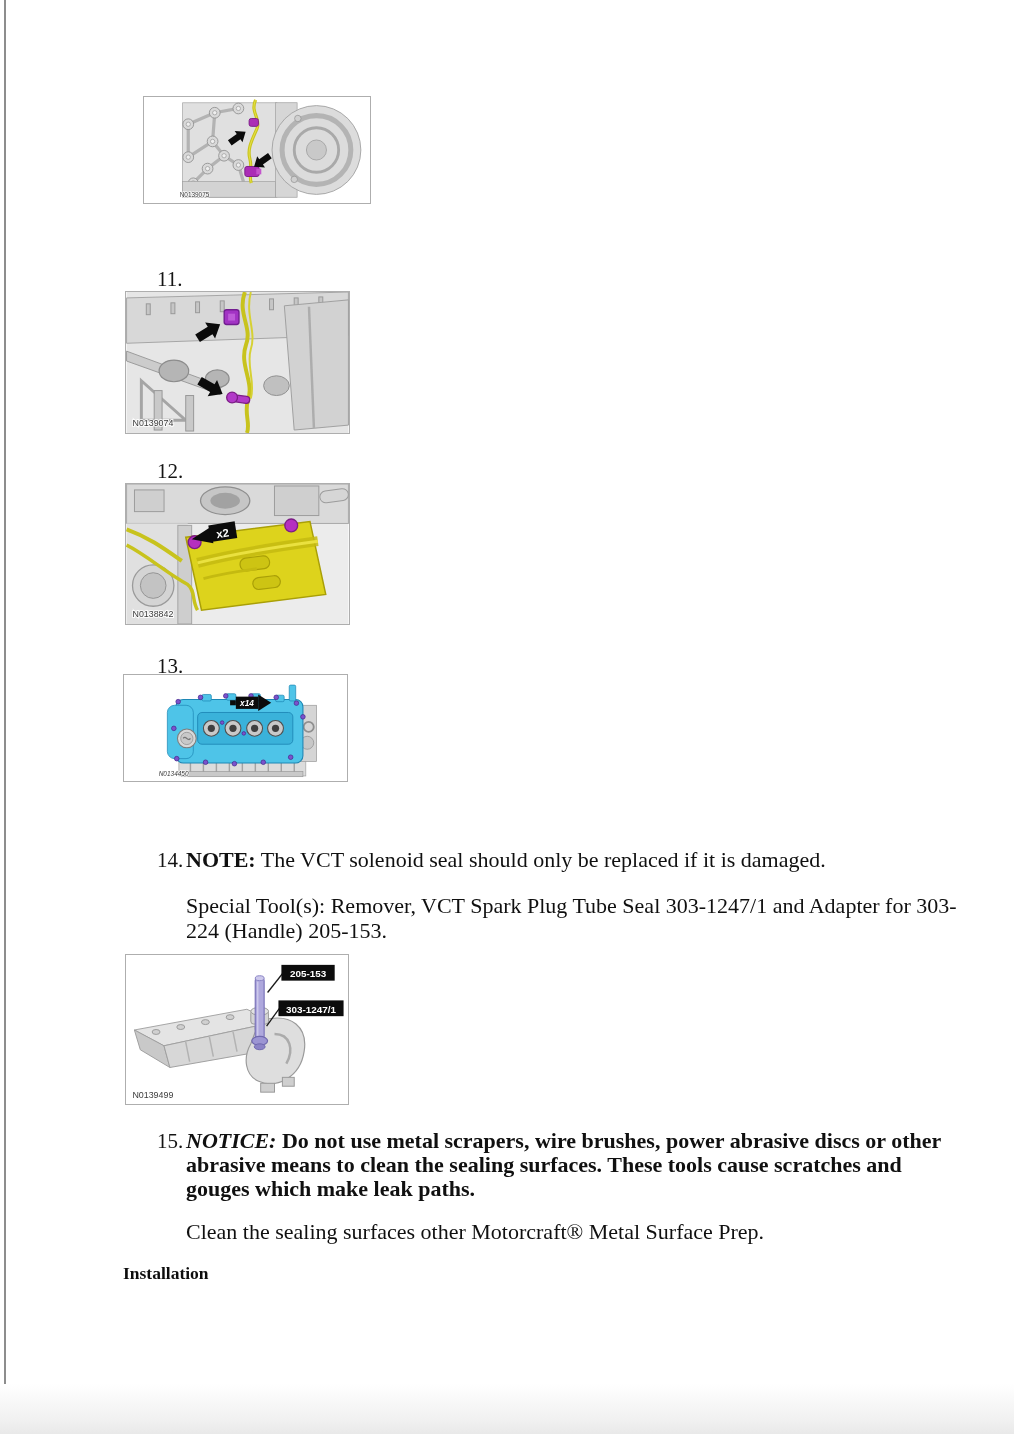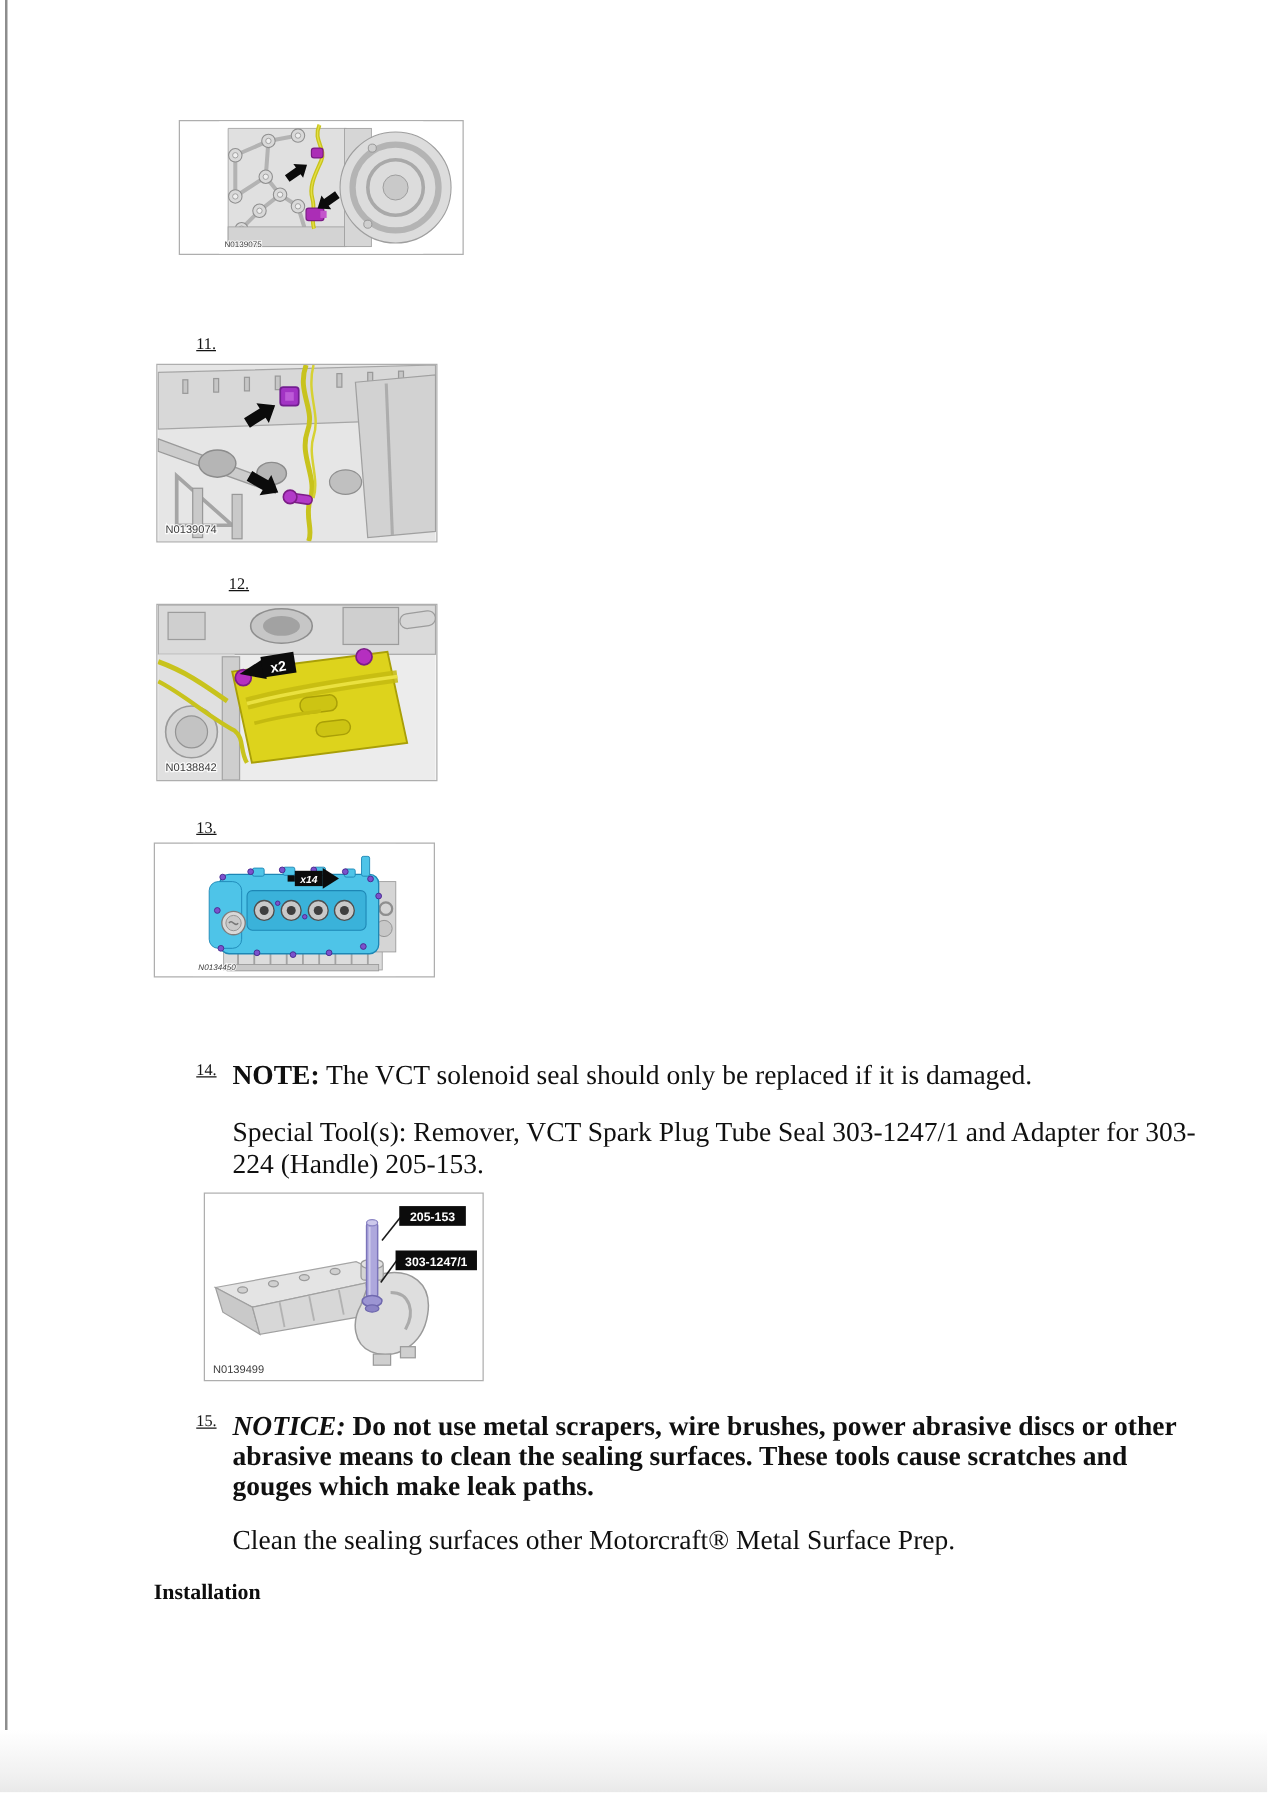--- a/index.html
+++ b/index.html
@@ -3,21 +3,21 @@
 <meta charset="utf-8">
 <style>
   html,body{margin:0;padding:0;background:#ffffff;}
   #page{position:relative;width:1014px;height:1434px;background:#ffffff;overflow:hidden;
         font-family:"Liberation Serif",serif;color:#101010;}
   .vline{position:absolute;left:4px;top:0;width:2px;height:1396px;background:#8d8d8d;}
   .footfade{position:absolute;left:0;top:1384px;width:1014px;height:50px;
             background:linear-gradient(180deg,#ffffff 0%,#f1f1f1 70%,#e9e9e9 100%);}
   .fig{position:absolute;border:1px solid #aeaeae;background:#ffffff;box-sizing:border-box;}
   .fig svg{display:block;width:100%;height:100%;}
-  .stepnum{position:absolute;font-size:13px;color:#141414;text-decoration:underline;}
+  .stepnum{position:absolute;font-size:21px;color:#141414;}
   .bodytxt{position:absolute;font-size:22px;line-height:24px;color:#101010;}
   .tools{line-height:25px;}
   .b{font-weight:bold;}
   .bi{font-weight:bold;font-style:italic;}
   .heading{position:absolute;font-size:17.5px;font-weight:bold;color:#0d0d0d;}
   .figid{font-family:"Liberation Sans",sans-serif;font-size:9px;fill:#3b3b3b;
          paint-order:stroke;stroke:rgba(255,255,255,.85);stroke-width:2px;}
   .callout-txt{font-family:"Liberation Sans",sans-serif;font-weight:bold;fill:#ffffff;}
 </style>
 </head>
@@ -133,21 +133,21 @@
       <g>
         <rect x="106" y="105" width="19" height="7" rx="3.5" fill="#b23ac8" stroke="#7c1d86" stroke-width="1.3" transform="rotate(8 115 108)"></rect>
         <circle cx="107" cy="107" r="5.5" fill="#b23ac8" stroke="#7c1d86" stroke-width="1.3"></circle>
       </g>
       <path d="M0,-4.5 L15,-4.5 L15,-9.5 L27,0 L15,9.5 L15,4.5 L0,4.5 Z" transform="translate(72,47) rotate(-32)" fill="#0b0b0b"></path>
       <path d="M0,-4.5 L15,-4.5 L15,-9.5 L27,0 L15,9.5 L15,4.5 L0,4.5 Z" transform="translate(74,90) rotate(30)" fill="#0b0b0b"></path>
       <text class="figid" x="6" y="136">N0139074</text>
     </svg>
   </div>
 
-  <div class="stepnum" style="left:157px;top:459px;margin-left:26px;">12.</div>
+  <div class="stepnum" style="left:157px;top:459px;">12.</div>
 
   <div class="fig" style="left:125px;top:483px;width:225px;height:142px;">
     <svg viewBox="0 0 225 142">
       <rect x="0" y="0" width="225" height="142" fill="#ececec"></rect>
       <g>
         <rect x="0" y="0" width="225" height="40" fill="#dadada" stroke="#a8a8a8"></rect>
         <ellipse cx="100" cy="17" rx="25" ry="14" fill="#c6c6c6" stroke="#8f8f8f" stroke-width="1.3"></ellipse>
         <ellipse cx="100" cy="17" rx="15" ry="8" fill="#a2a2a2"></ellipse>
         <rect x="150" y="2" width="45" height="30" fill="#cfcfcf" stroke="#9c9c9c"></rect>
         <rect x="196" y="6" width="29" height="12" rx="6" fill="#d6d6d6" stroke="#9c9c9c" transform="rotate(-8 210 12)"></rect>
@@ -256,21 +256,21 @@
         <text class="callout-txt" x="128.5" y="43" font-size="11.5" text-anchor="middle">x14</text>
       </g>
       <text class="figid" x="6" y="140">N0134450</text>
     </svg>
   </div>
 
   <div class="stepnum" style="left:157px;top:848px;">14.</div>
   <div class="bodytxt" style="left:186px;top:848px;width:790px;"><span class="b">NOTE:</span><span> The VCT solenoid seal should only be replaced if it is damaged.</span></div>
   <div class="bodytxt tools" style="left:186px;top:893px;width:780px;">Special Tool(s): Remover, VCT Spark Plug Tube Seal 303-1247/1 and Adapter for 303-224 (Handle) 205-153.</div>
 
-  <div class="fig" style="left:125px;top:954px;width:224px;height:151px;margin-left:38px;">
+  <div class="fig" style="left:125px;top:954px;width:224px;height:151px;">
     <svg viewBox="0 0 224 151">
       <rect x="0" y="0" width="224" height="151" fill="#ffffff"></rect>
       <g>
         <polygon points="8,76 122,55 150,68 38,92" fill="#e4e4e4" stroke="#a5a5a5"></polygon>
         <polygon points="8,76 38,92 44,114 14,96" fill="#c9c9c9" stroke="#a0a0a0"></polygon>
         <polygon points="38,92 150,68 158,94 44,114" fill="#d7d7d7" stroke="#a0a0a0"></polygon>
         <g stroke="#b2b2b2" stroke-width="1.5">
           <line x1="60" y1="88" x2="64" y2="108"></line>
             <line x1="84" y1="83" x2="88" y2="103"></line>
           <line x1="108" y1="78" x2="112" y2="98"></line>

